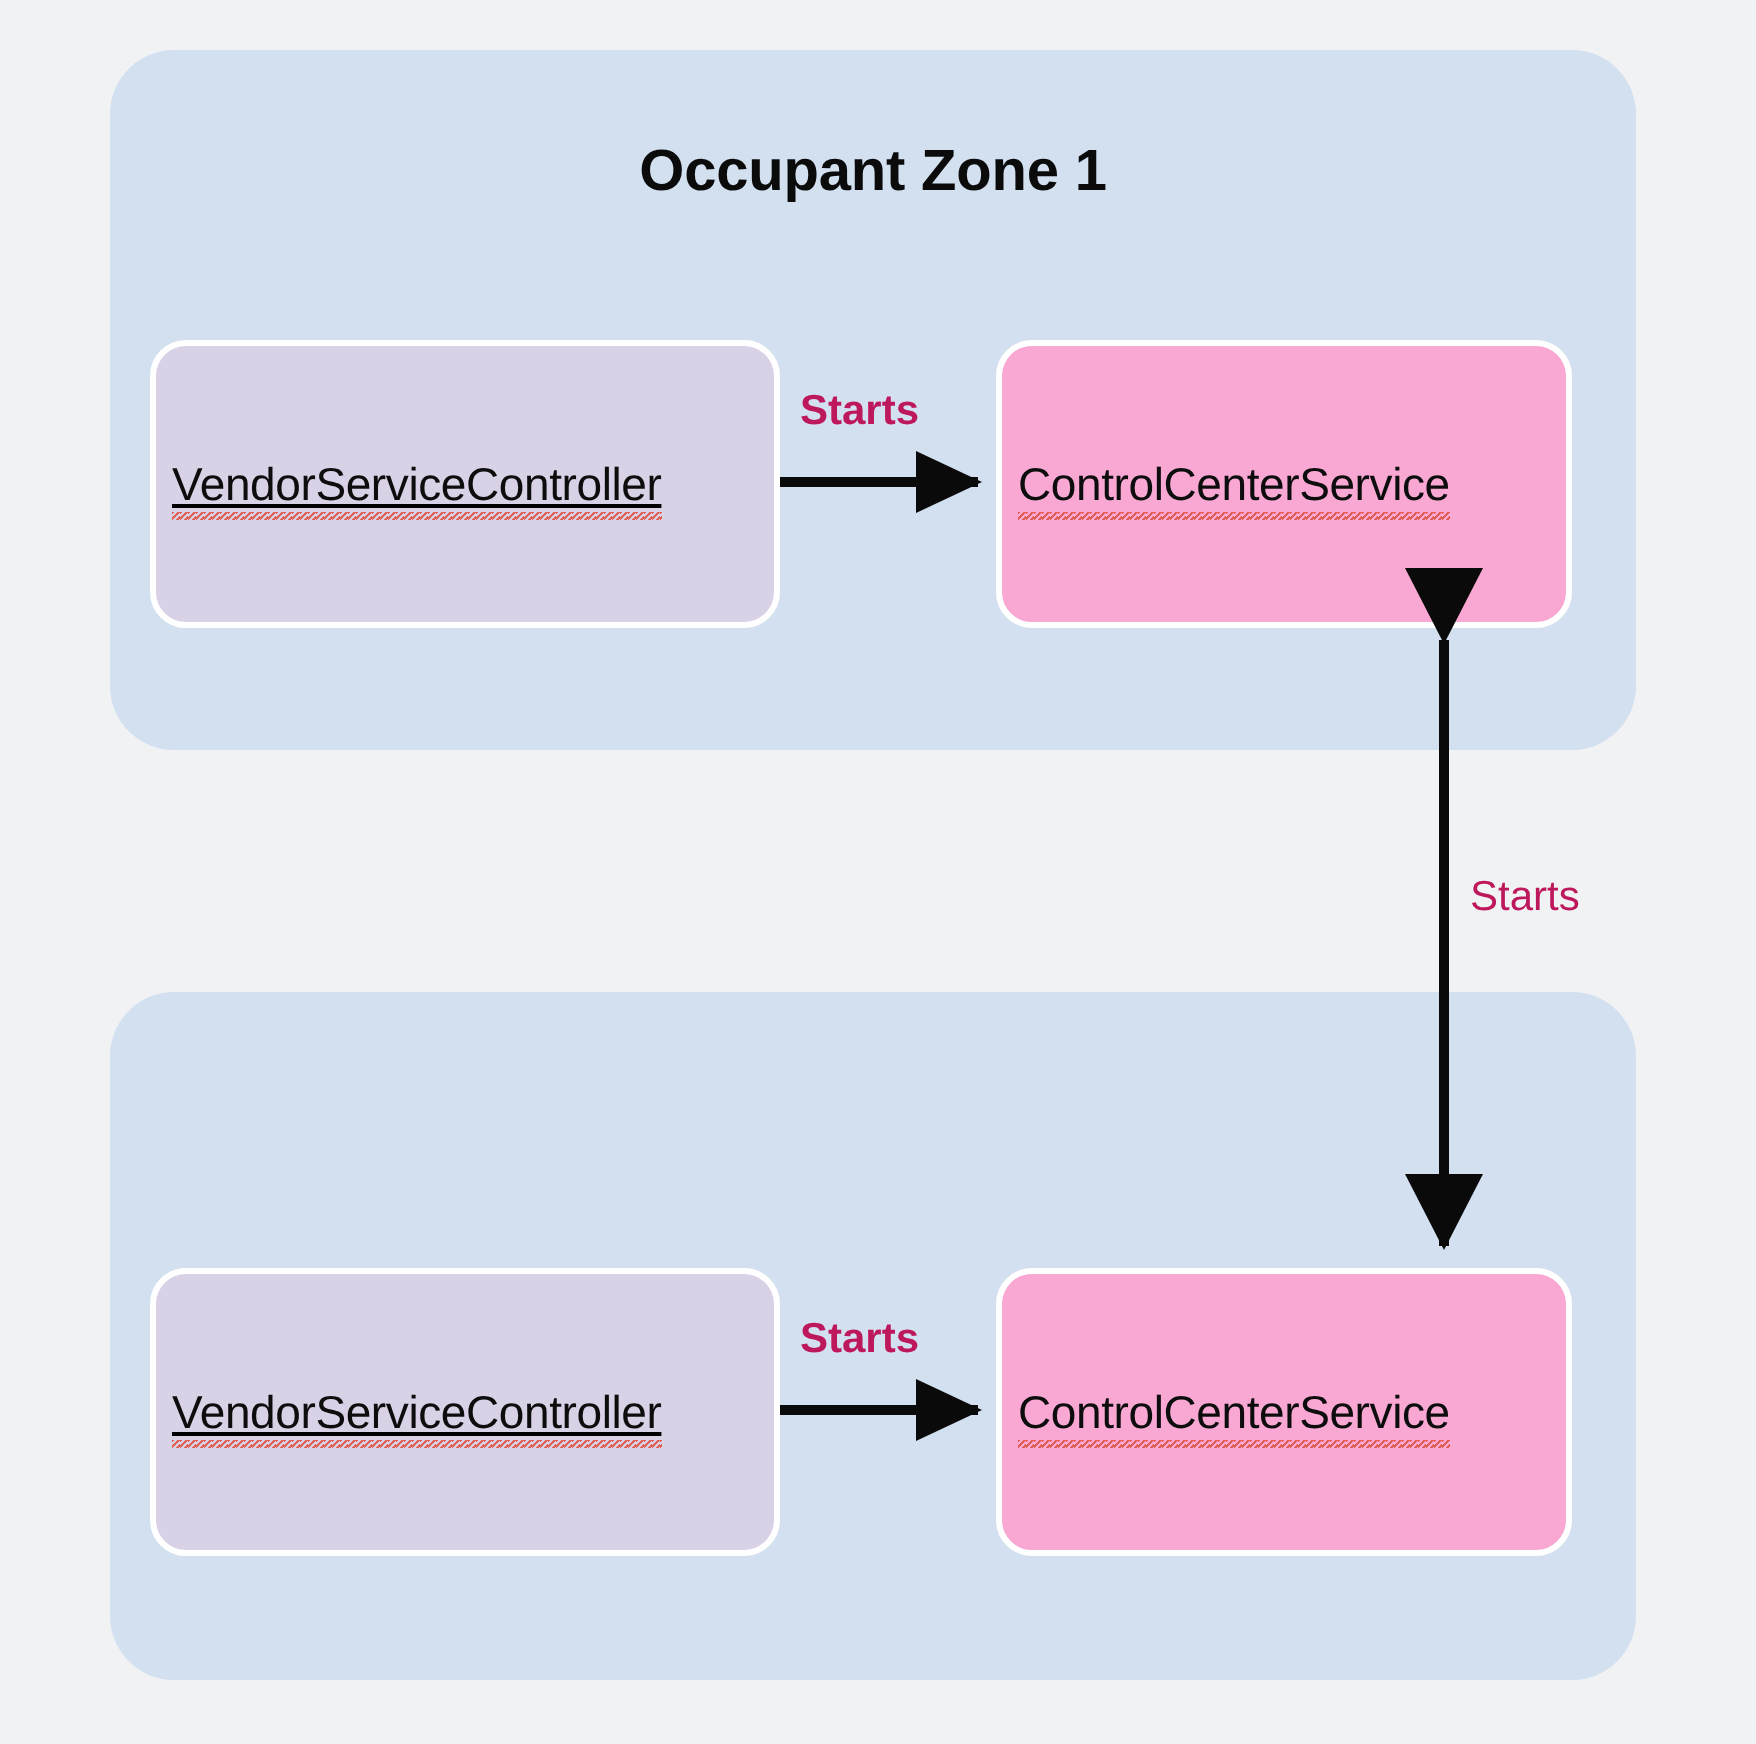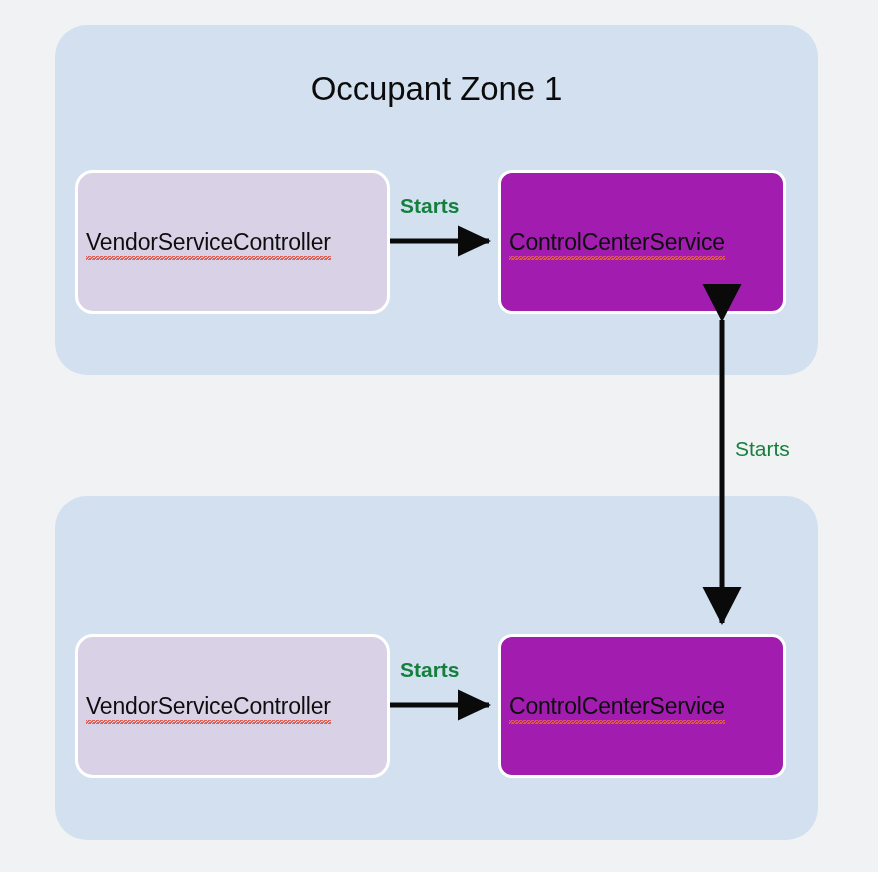--- a/index.html
+++ b/index.html
@@ -24,38 +24,38 @@
     position: absolute;
     background: #d3e0f0;
     border-radius: 32px;
     box-sizing: border-box;
   }
   .zone-title {
     position: absolute;
     left: 0;
     right: 0;
     text-align: center;
-    font-size: 33px;
-    font-weight: normal;
+    font-size: 29px;
+    font-weight: bold;
     color: #0b0b0b;
     letter-spacing: -0.1px;
   }
 
   
   .node {
     position: absolute;
     box-sizing: border-box;
     border: 3px solid #ffffff;
     border-radius: 18px;
     display: flex;
     align-items: center;
     justify-content: flex-start;
   }
-  .node.purple { background: #d9d2e6; }
-  .node.green  { background: #a21caf; border-radius: 14px; }
+  .node.purple { background: #d9d2e6; text-decoration: underline; }
+  .node.green  { background: #f9a8d4; }
 
   .node-label {
     font-size: 23px;
     color: #0d0d0d;
     white-space: nowrap;
     position: relative;
     padding-left: 8px;
     letter-spacing: -0.2px;
   }
   
@@ -72,21 +72,21 @@
         rgba(0,0,0,0) 1px, rgba(0,0,0,0) 2px);
     background-size: 4px 4px;
     background-repeat: repeat-x;
     opacity: 0.95;
   }
 
   
   .edge-label {
     position: absolute;
     font-size: 21px;
-    color: #15803d;
+    color: #be185d;
     white-space: nowrap;
   }
   .edge-label.bold { font-weight: bold; }
 
   
   #arrows {
     position: absolute;
     left: 0;
     top: 0;
     width: 878px;

